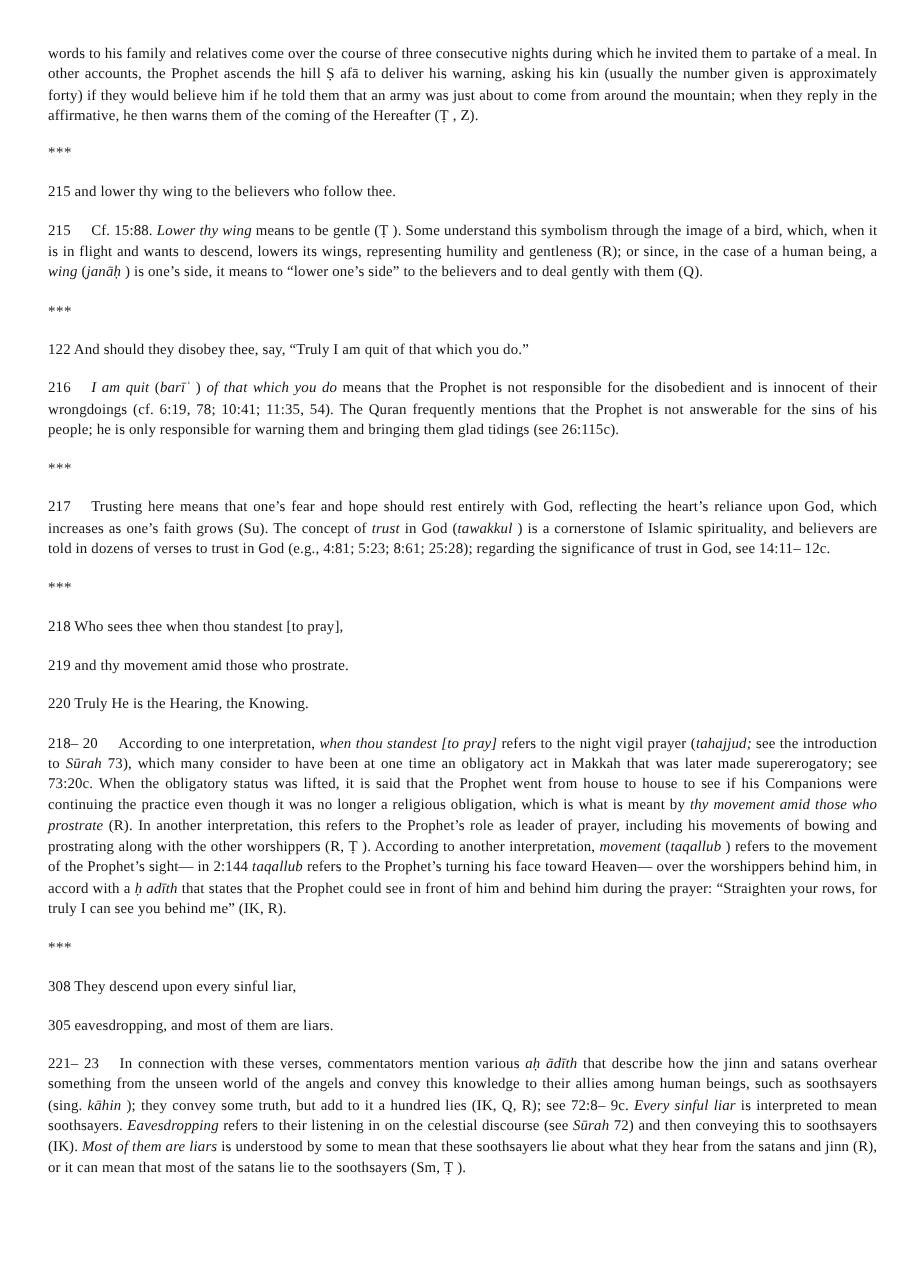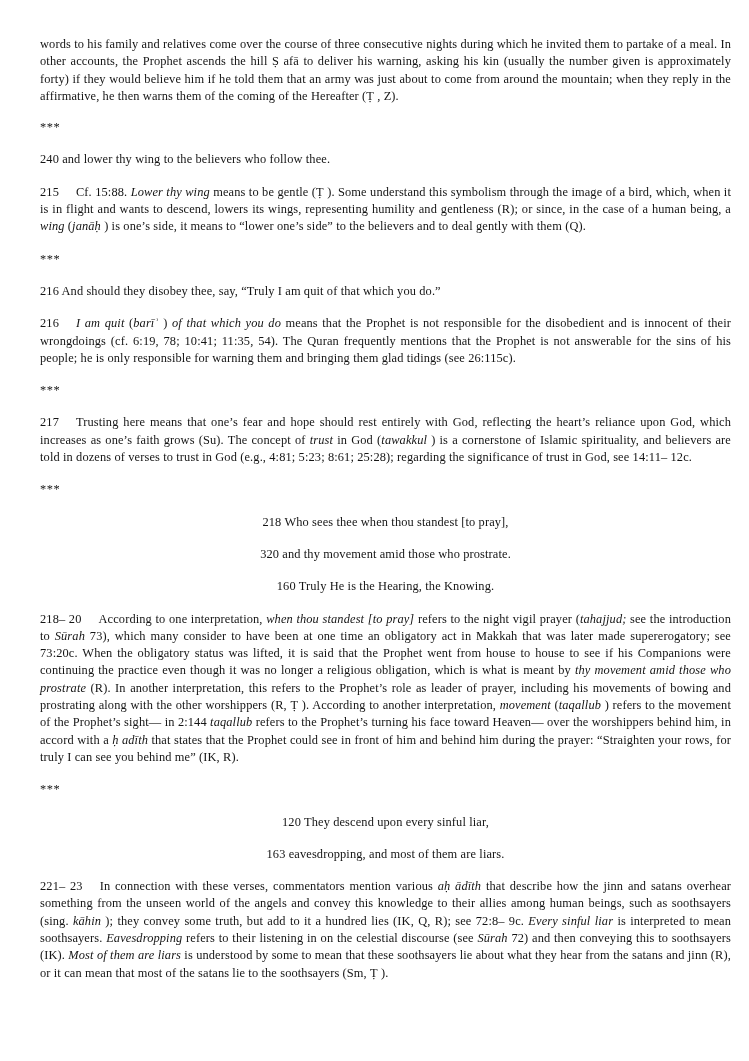--- a/index.html
+++ b/index.html
@@ -39,21 +39,21 @@
   .commentary .refnum {
     font-style: normal;
   }
   .gap { display: inline-block; width: 17px; }
 
   
   .verse {
     text-align: left;
     margin-bottom: 15px;
   }
-  .verse-group .verse { margin-bottom: 15px; text-align: center; }
+  .verse-group .verse { margin-bottom: 15px; }
 
   .sep {
     font-size: 12.4px;
     line-height: 17.3px;
     letter-spacing: 0.5px;
     margin: 0 0 15px 0;
     text-align: left;
     color: #141414;
   }
 
@@ -61,57 +61,57 @@
 </style>
 </head>
 <body>
 
 <div id="page">
 
   <p class="block">words to his family and relatives come over the course of three consecutive nights during which he invited them to partake of a meal. In other accounts, the Prophet ascends the hill Ṣ afā to deliver his warning, asking his kin (usually the number given is approximately forty) if they would believe him if he told them that an army was just about to come from around the mountain; when they reply in the affirmative, he then warns them of the coming of the Hereafter (Ṭ , Z).</p>
 
   <p class="sep">***</p>
 
-  <p class="block verse">240 and lower thy wing to the believers who follow thee.</p>
+  <p class="block verse">215 and lower thy wing to the believers who follow thee.</p>
 
   <p class="block commentary">
     <span class="refnum">215</span><span class="gap"></span><span>Cf. 15:88. </span><i>Lower thy wing</i><span> means to be gentle (Ṭ ). Some understand this symbolism through the image of a bird, which, when it is in flight and wants to descend, lowers its wings, representing humility and gentleness (R); or since, in the case of a human being, a </span><i>wing</i><span> (</span><i>janāḥ</i><span> ) is one’s side, it means to “lower one’s side” to the believers and to deal gently with them (Q).</span>
   </p>
 
   <p class="sep">***</p>
 
-  <p class="block verse">216 And should they disobey thee, say, “Truly I am quit of that which you do.”</p>
+  <p class="block verse">122 And should they disobey thee, say, “Truly I am quit of that which you do.”</p>
 
   <p class="block commentary">
     <span class="refnum">216</span><span class="gap"></span><i>I am quit</i><span> (</span><i>barīʾ</i><span> ) </span><i>of that which you do</i><span> means that the Prophet is not responsible for the disobedient and is innocent of their wrongdoings (cf. 6:19, 78; 10:41; 11:35, 54). The Quran frequently mentions that the Prophet is not answerable for the sins of his people; he is only responsible for warning them and bringing them glad tidings (see 26:115c).</span>
   </p>
 
   <p class="sep">***</p>
 
 
   <p class="block commentary">
     <span class="refnum">217</span><span class="gap"></span><span>Trusting here means that one’s fear and hope should rest entirely with God, reflecting the heart’s reliance upon God, which increases as one’s faith grows (Su). The concept of </span><i>trust</i><span> in God (</span><i>tawakkul</i><span> ) is a cornerstone of Islamic spirituality, and believers are told in dozens of verses to trust in God (e.g., 4:81; 5:23; 8:61; 25:28); regarding the significance of trust in God, see 14:11– 12c.</span>
   </p>
 
   <p class="sep">***</p>
 
   <div class="verse-group">
     <p class="block verse">218 Who sees thee when thou standest [to pray],</p>
-    <p class="block verse">320 and thy movement amid those who prostrate.</p>
-    <p class="block verse">160 Truly He is the Hearing, the Knowing.</p>
+    <p class="block verse">219 and thy movement amid those who prostrate.</p>
+    <p class="block verse">220 Truly He is the Hearing, the Knowing.</p>
   </div>
 
   <p class="block commentary">
     <span class="refnum">218– 20</span><span class="gap"></span><span>According to one interpretation, </span><i>when thou standest [to pray]</i><span> refers to the night vigil prayer (</span><i>tahajjud;</i><span> see the introduction to </span><i>Sūrah</i><span> 73), which many consider to have been at one time an obligatory act in Makkah that was later made supererogatory; see 73:20c. When the obligatory status was lifted, it is said that the Prophet went from house to house to see if his Companions were continuing the practice even though it was no longer a religious obligation, which is what is meant by </span><i>thy movement amid those who prostrate</i><span> (R). In another interpretation, this refers to the Prophet’s role as leader of prayer, including his movements of bowing and prostrating along with the other worshippers (R, Ṭ ). According to another interpretation, </span><i>movement</i><span> (</span><i>taqallub</i><span> ) refers to the movement of the Prophet’s sight— in 2:144 </span><i>taqallub</i><span> refers to the Prophet’s turning his face toward Heaven— over the worshippers behind him, in accord with a </span><i>ḥ adīth</i><span> that states that the Prophet could see in front of him and behind him during the prayer: “Straighten your rows, for truly I can see you behind me” (IK, R).</span>
   </p>
 
   <p class="sep">***</p>
 
   <div class="verse-group">
-    <p class="block verse">120 They descend upon every sinful liar,</p>
-    <p class="block verse">163 eavesdropping, and most of them are liars.</p>
+    <p class="block verse">308 They descend upon every sinful liar,</p>
+    <p class="block verse">305 eavesdropping, and most of them are liars.</p>
   </div>
 
   <p class="block commentary">
     <span class="refnum">221– 23</span><span class="gap"></span><span>In connection with these verses, commentators mention various </span><i>aḥ ādīth</i><span> that describe how the jinn and satans overhear something from the unseen world of the angels and convey this knowledge to their allies among human beings, such as soothsayers (sing. </span><i>kāhin</i><span> ); they convey some truth, but add to it a hundred lies (IK, Q, R); see 72:8– 9c. </span><i>Every sinful liar</i><span> is interpreted to mean soothsayers. </span><i>Eavesdropping</i><span> refers to their listening in on the celestial discourse (see </span><i>Sūrah</i><span> 72) and then conveying this to soothsayers (IK). </span><i>Most of them are liars</i><span> is understood by some to mean that these soothsayers lie about what they hear from the satans and jinn (R), or it can mean that most of the satans lie to the soothsayers (Sm, Ṭ ).</span>
   </p>
 
 </div>
 
 </body></html>

